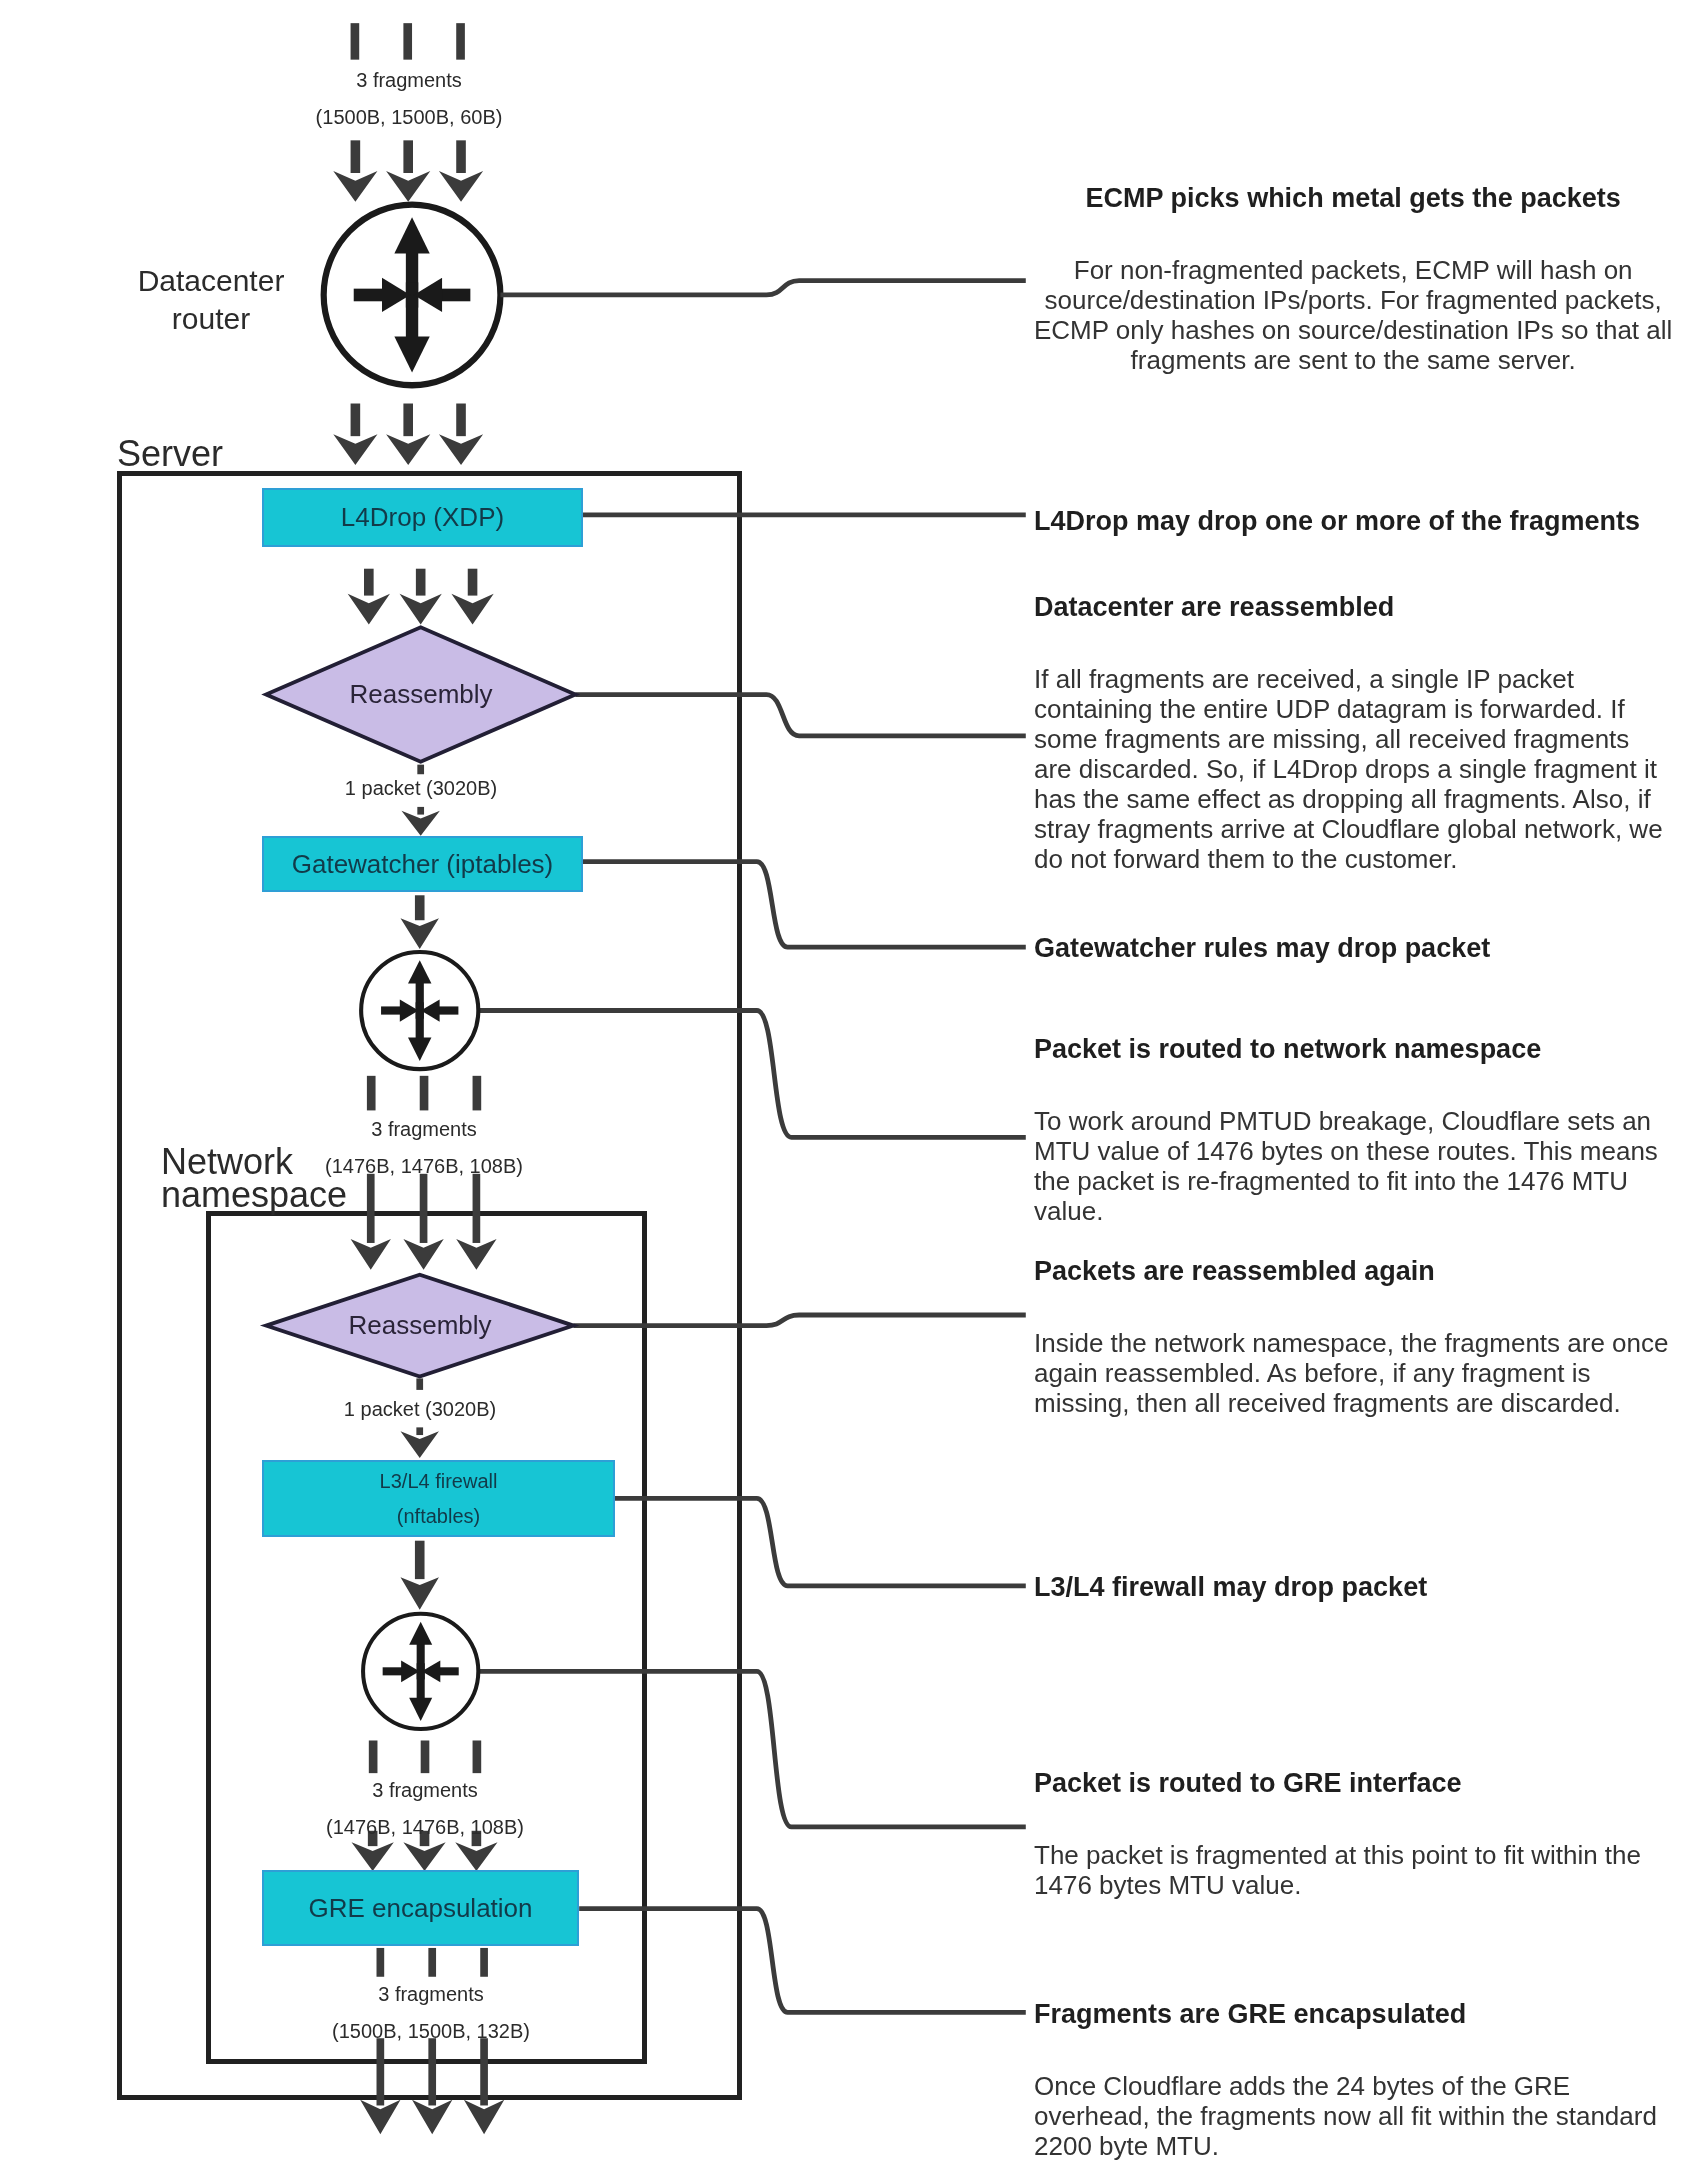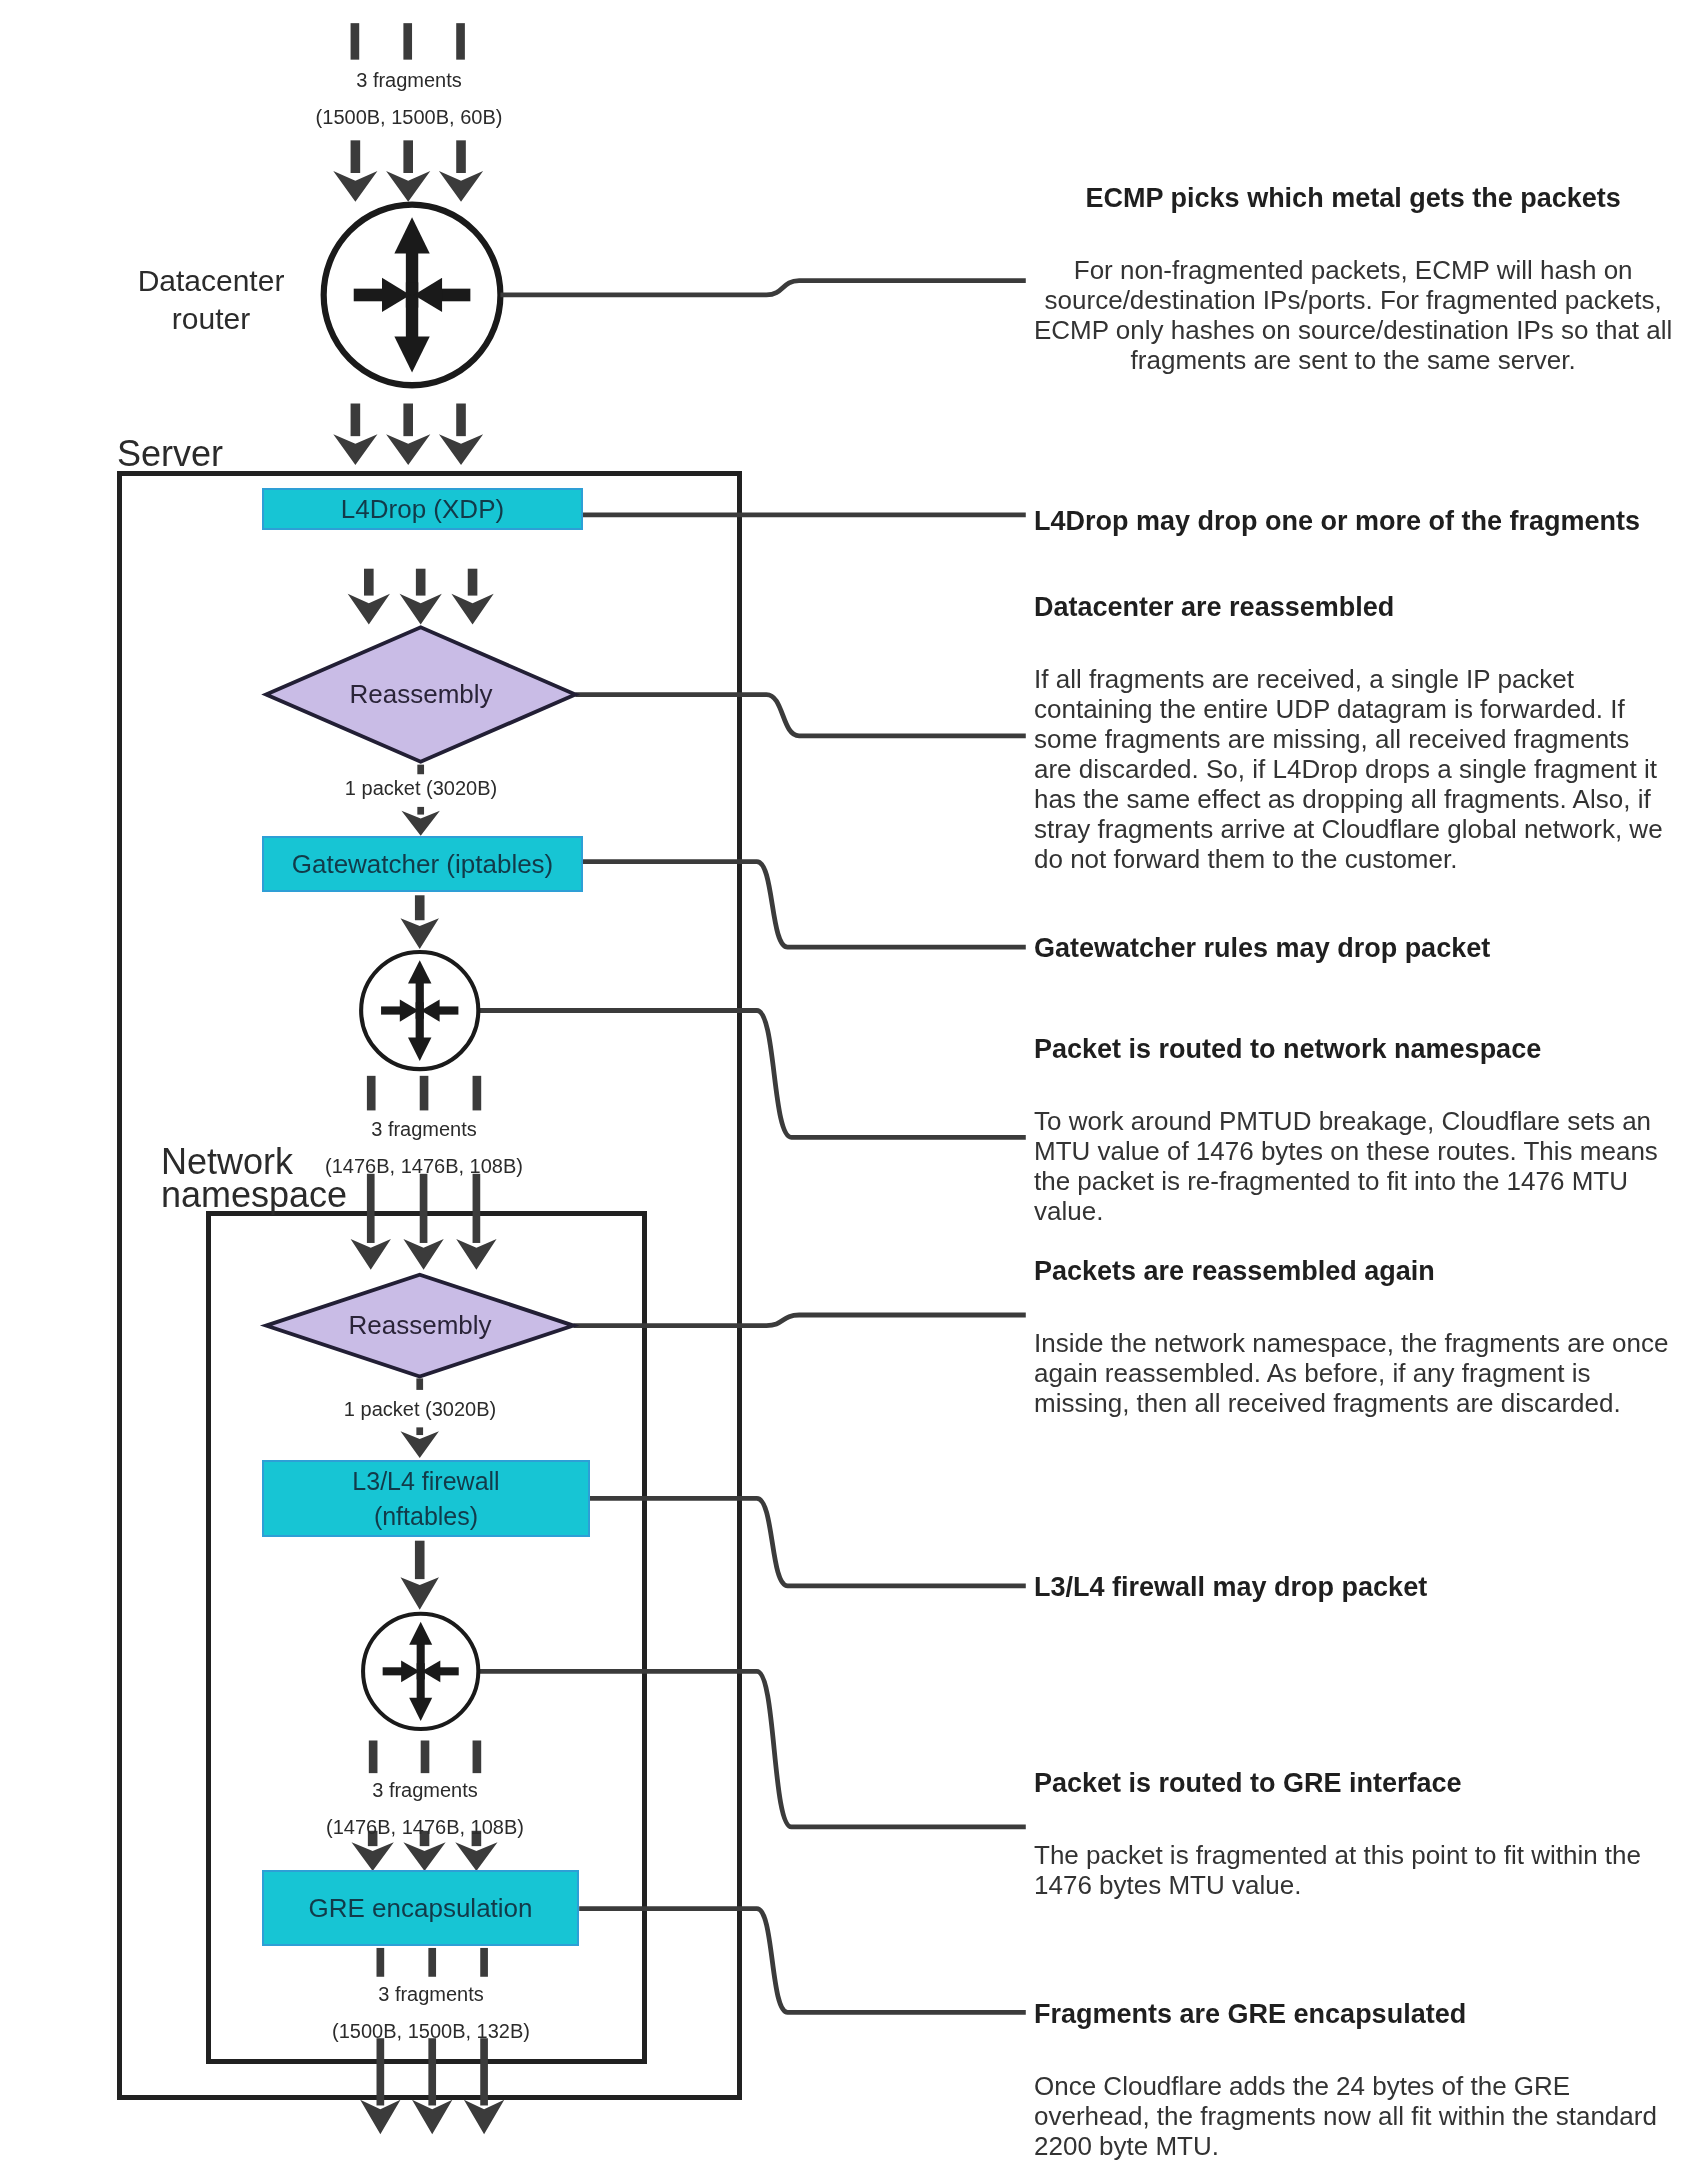--- a/index.html
+++ b/index.html
@@ -263,27 +263,27 @@
     <g>
       <line class="shaft-thin" x1="396" y1="2122" x2="396" y2="2192"></line>
       <polygon class="head" points="375,2186 396,2196 417,2186 396,2222"></polygon>
       <line class="shaft-thin" x1="450" y1="2122" x2="450" y2="2192"></line>
       <polygon class="head" points="429,2186 450,2196 471,2186 450,2222"></polygon>
       <line class="shaft-thin" x1="504" y1="2122" x2="504" y2="2192"></line>
       <polygon class="head" points="483,2186 504,2196 525,2186 504,2222"></polygon>
     </g>
   </svg>
 
-  <div class="node" style="left:262px; top:488px; width:321px; height:42px;">
+  <div class="node" style="left:262px; top:488px; width:321px; height:59px;">
     <span>L4Drop (XDP)</span>
   </div>
   <div class="node" style="left:262px; top:836px; width:321px; height:56px;">
     <span>Gatewatcher (iptables)</span>
   </div>
-  <div class="node" style="left:262px; top:1460px; width:328px; height:77px; font-size:25px;">
+  <div class="node" style="left:262px; top:1460px; width:353px; height:77px; font-size:20px;">
     <span>L3/L4 firewall
 (nftables)</span>
   </div>
   <div class="node" style="left:262px; top:1870px; width:317px; height:76px;">
     <span>GRE encapsulation</span>
   </div>
 
   <div class="diamond-label" style="left:421px; top:677px;">Reassembly</div>
   <div class="diamond-label" style="left:420px; top:1308px;">Reassembly</div>
 

